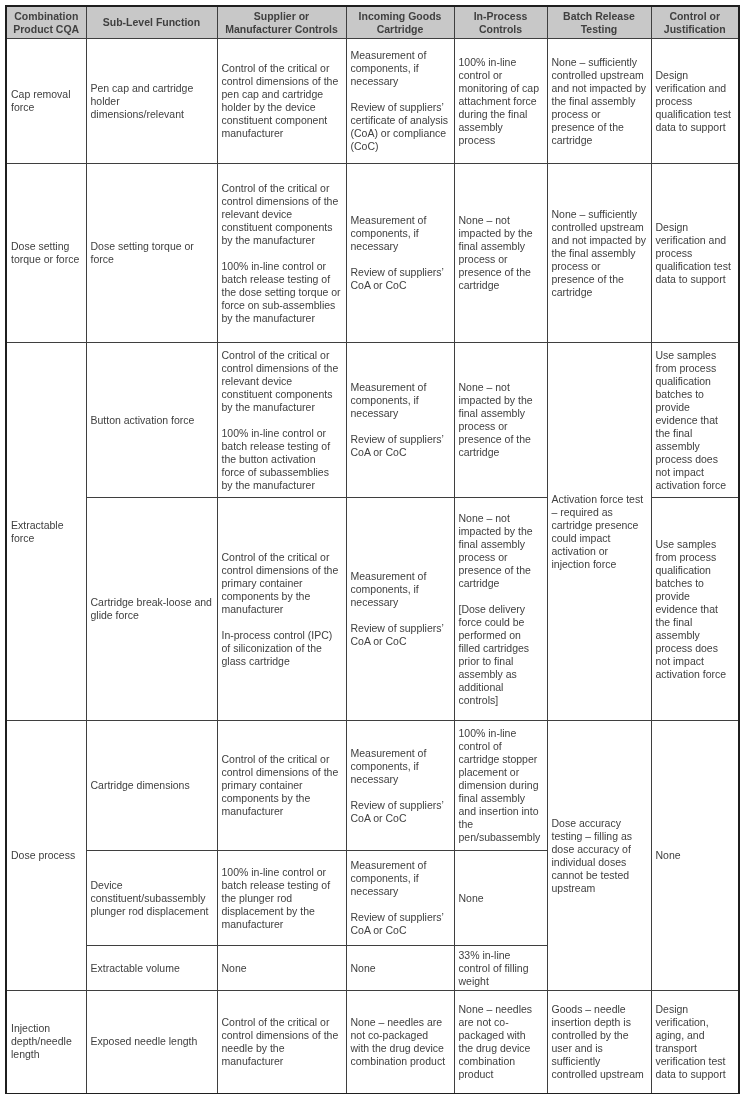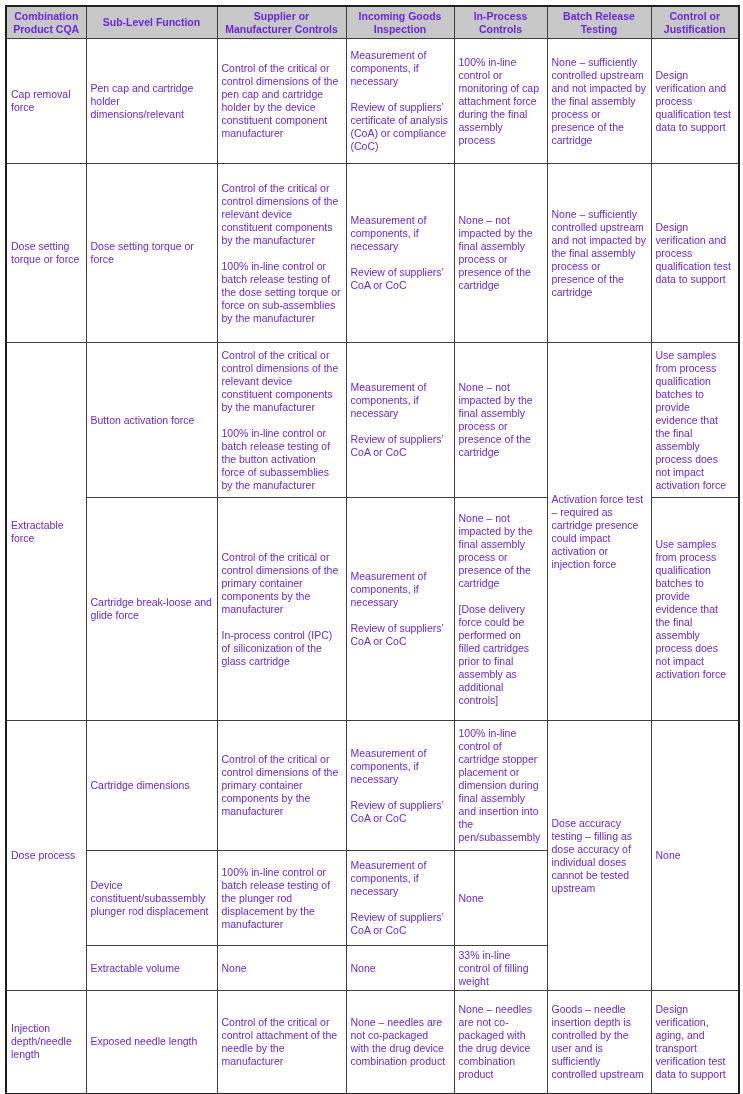--- a/index.html
+++ b/index.html
@@ -7,21 +7,21 @@
     padding: 0;
     background: #ffffff;
   }
   .page {
     width: 743px;
     height: 1094px;
     background: #ffffff;
     box-sizing: border-box;
     padding: 5px 5px 0 5px;
     font-family: "Liberation Sans", "DejaVu Sans", sans-serif;
-    color: #6d28d9;
+    color: #404040;
   }
   table.cqa {
     border-collapse: collapse;
     table-layout: fixed;
     width: 733px;
     border: 2px solid #1f1f1f;
   }
   table.cqa th, table.cqa td {
     border: 1px solid #3f3f3f;
     padding: 2px 4px;
@@ -54,21 +54,21 @@
       <col style="width:108px">
       <col style="width:93px">
       <col style="width:104px">
       <col style="width:88px">
     </colgroup>
     <thead>
       <tr>
           <th>Combination Product CQA</th>
           <th>Sub-Level Function</th>
           <th>Supplier or Manufacturer Controls</th>
-          <th>Incoming Goods Inspection</th>
+          <th>Incoming Goods Cartridge</th>
           <th>In-Process Controls</th>
           <th>Batch Release Testing</th>
           <th>Control or Justification</th>
         </tr>
     </thead>
     <tbody>
         <tr style="height: 125px;">
           <td>
             <div class="para">Cap removal force</div>
           </td>
@@ -216,21 +216,21 @@
           </td>
         </tr>
         <tr style="height: 103px;">
           <td>
             <div class="para">Injection depth/needle length</div>
           </td>
           <td>
             <div class="para">Exposed needle length</div>
           </td>
           <td>
-            <div class="para">Control of the critical or control attachment of the needle by the manufacturer</div>
+            <div class="para">Control of the critical or control dimensions of the needle by the manufacturer</div>
           </td>
           <td>
             <div class="para">None – needles are not co-packaged with the drug device combination product</div>
           </td>
           <td>
             <div class="para">None – needles are not co-packaged with the drug device combination product</div>
           </td>
           <td>
             <div class="para">Goods – needle insertion depth is controlled by the user and is sufficiently controlled upstream</div>
           </td>

